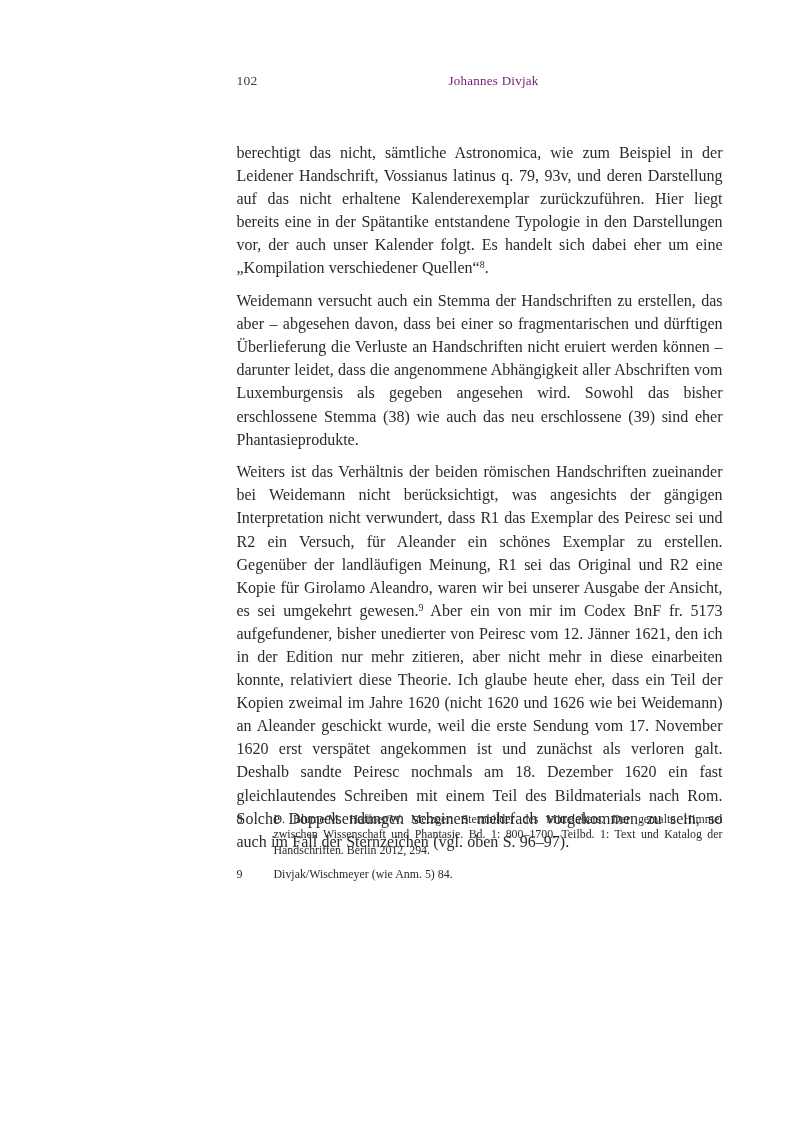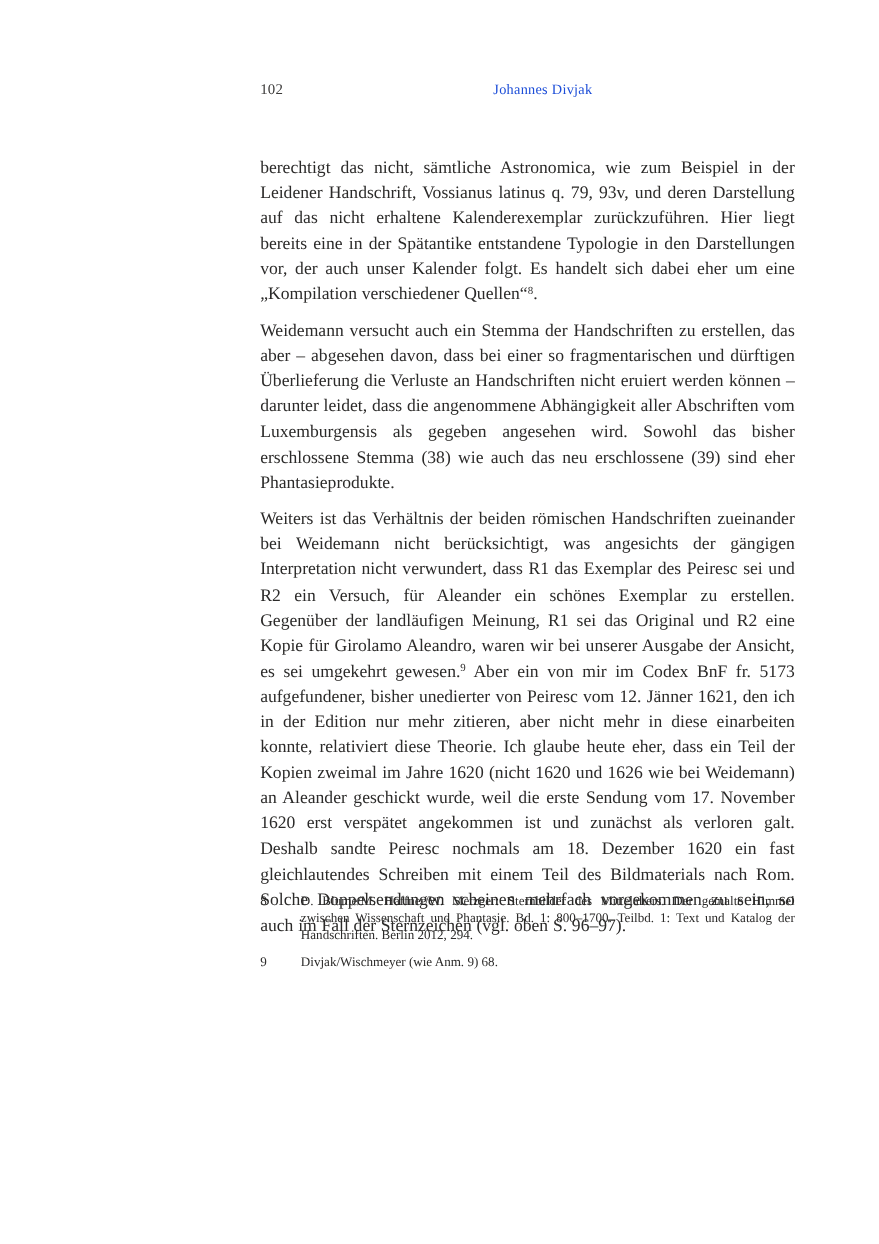--- a/index.html
+++ b/index.html
@@ -38,21 +38,21 @@
     letter-spacing: 0.2px;
   }
   .head-title {
     position: absolute;
     left: 0;
     top: 0;
     width: 486px;
     text-align: center;
     font-size: 13px;
     line-height: 18px;
-    color: #1d4ed8;
+    color: #701a75;
     letter-spacing: 0.25px;
     padding-left: 28px;
     box-sizing: border-box;
   }
 
   
   .textblock {
     position: absolute;
     left: 163px;
     top: 141px;
@@ -126,18 +126,18 @@
 
   <div class="footnotes">
 
     <div class="footnote">
       <span class="fn-num">8</span>
       <span class="fn-text">D. Blume/M. Haffner/W. Metzger: Sternbilder des Mittelalters. Der gemalte Himmel zwischen Wissenschaft und Phantasie. Bd. 1: 800–1700. Teilbd. 1: Text und Katalog der Handschriften. Berlin 2012, 294.</span>
     </div>
 
     <div class="footnote">
       <span class="fn-num">9</span>
-      <span class="fn-text">Divjak/Wischmeyer (wie Anm. 9) 68.</span>
+      <span class="fn-text">Divjak/Wischmeyer (wie Anm. 5) 84.</span>
     </div>
 
   </div>
 
 </div>
 
 </body></html>

